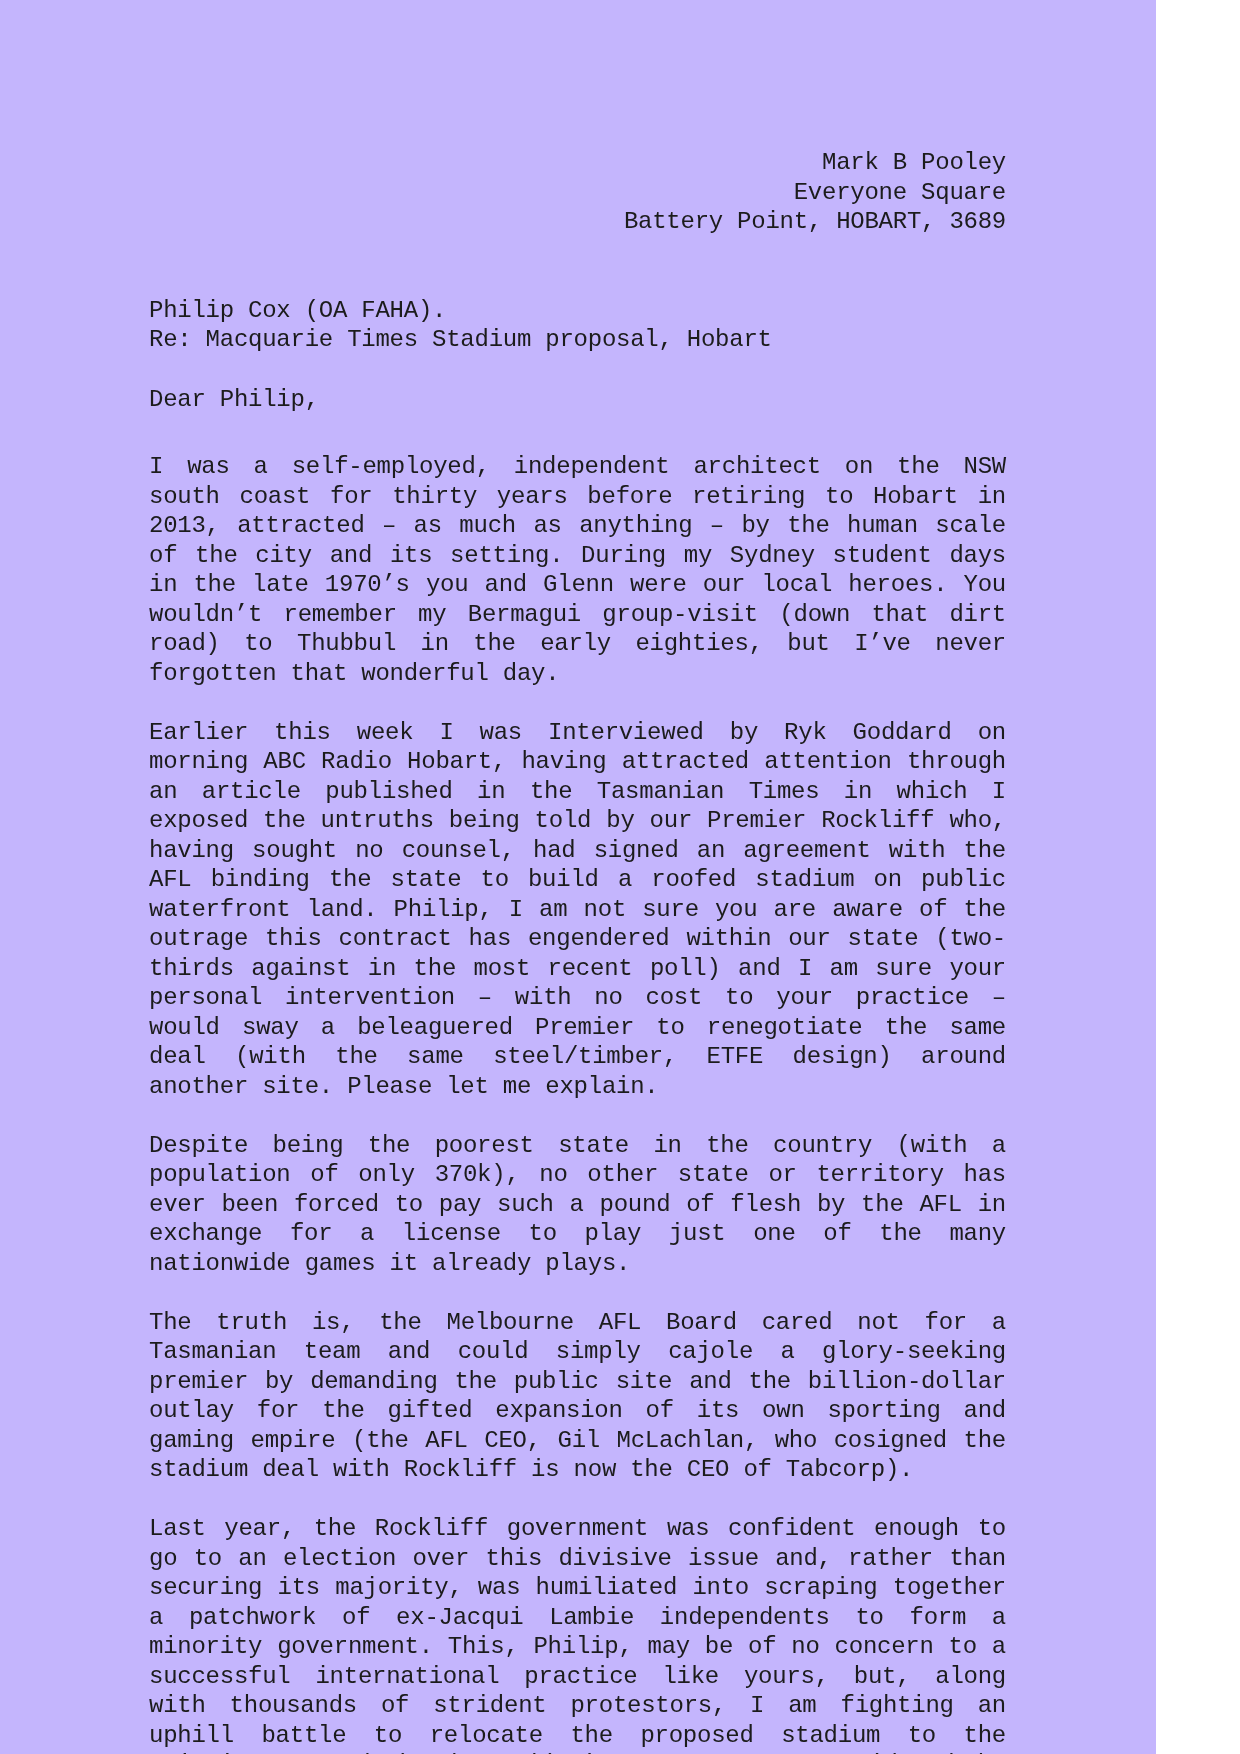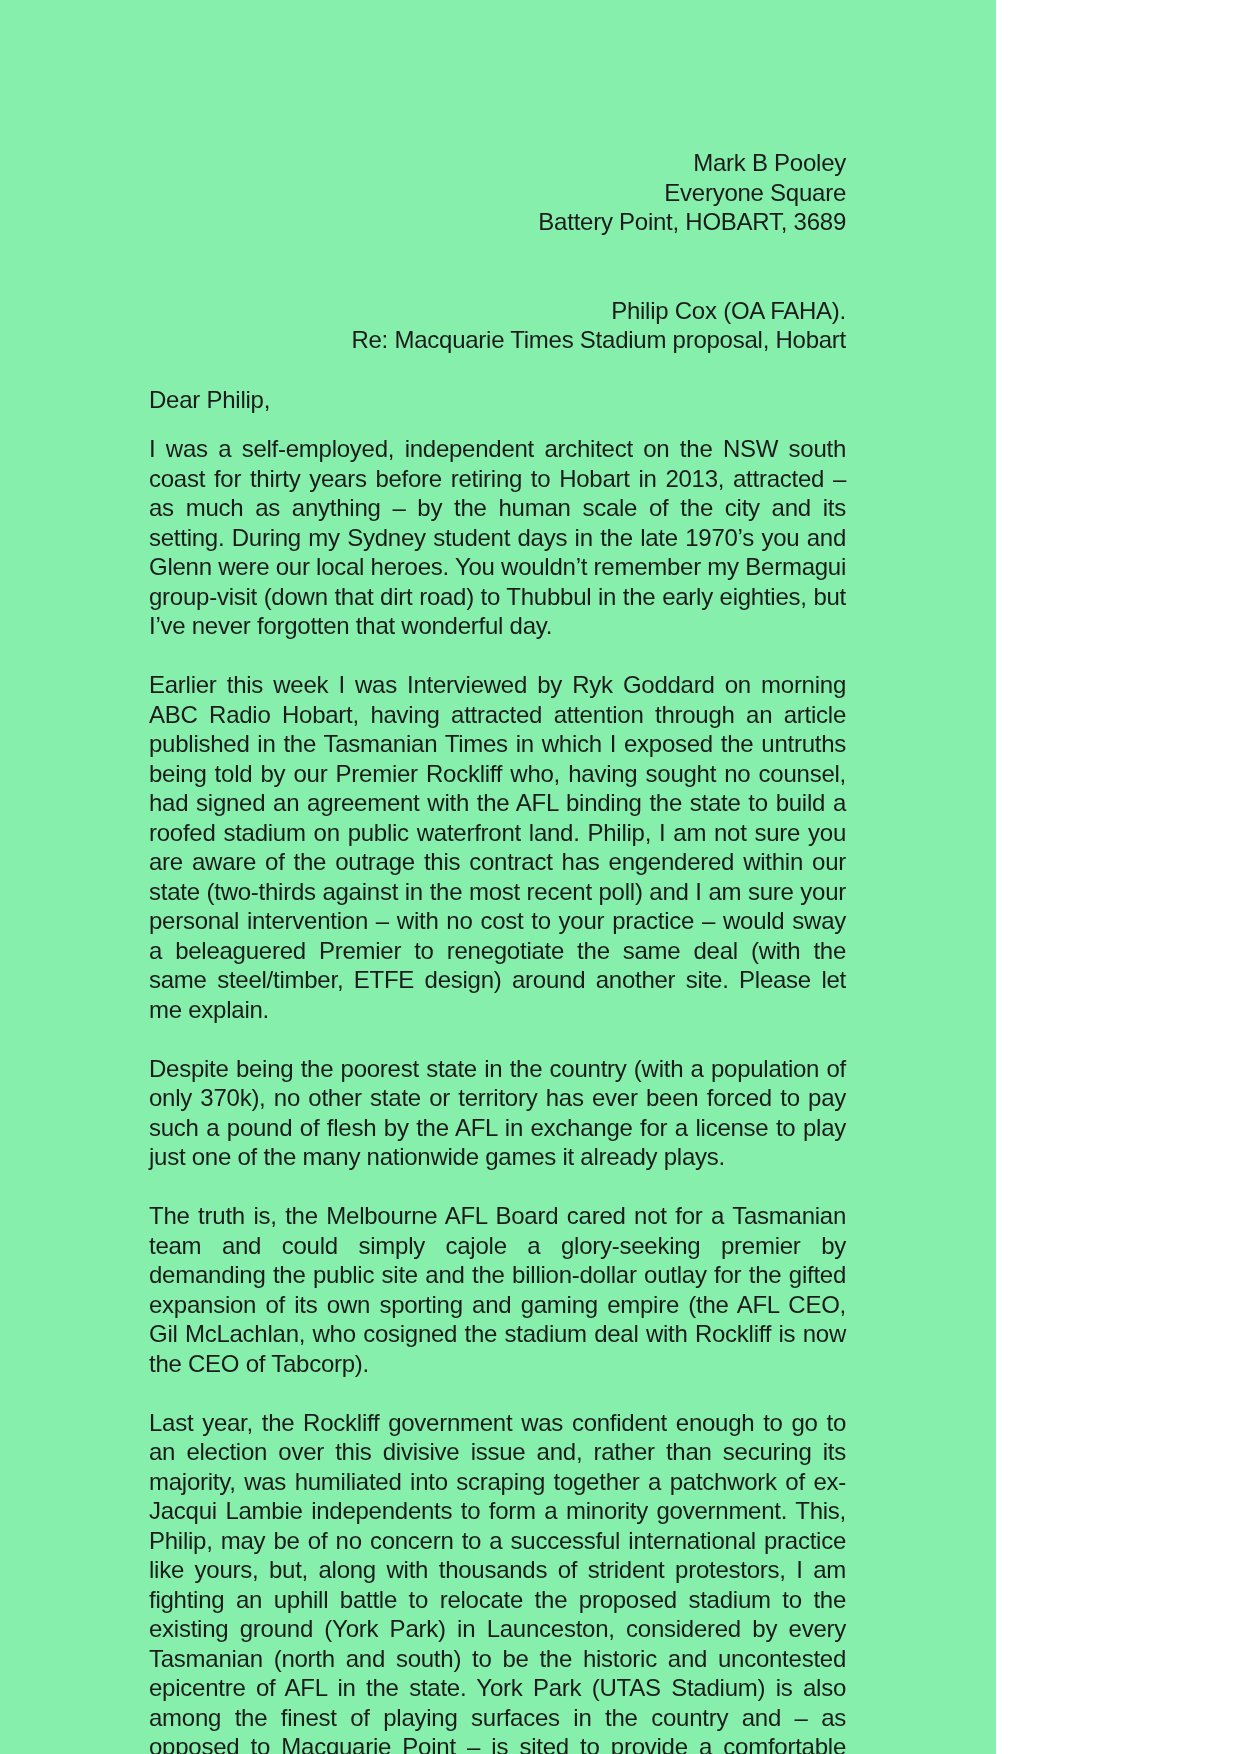--- a/index.html
+++ b/index.html
@@ -2,42 +2,42 @@
 <html><head>
 <meta charset="utf-8">
 <style>
   html, body {
     margin: 0;
     padding: 0;
     background: #ffffff;
   }
   .page {
     position: relative;
-    width: 996px;
+    width: 1156px;
     height: 1754px;
     box-sizing: border-box;
-    background: #86efac;
+    background: #c4b5fd;
     padding: 148px 150px 0 149px;
-    font-family: Liberation Sans, sans-serif;
+    font-family: Liberation Mono, monospace;
     font-size: 24px;
     line-height: 29.5px;
     letter-spacing: -0.25px;
     color: #1c1c1c;
     overflow: hidden;
   }
   .sender-block {
     text-align: right;
     margin-bottom: 59px;
   }
   .recipient-block {
-    text-align: right;
+    text-align: left;
     margin-bottom: 30px;
   }
   .salutation {
-    margin-bottom: 20px;
+    margin-bottom: 38px;
   }
   .body-block .para {
     text-align: justify;
     margin: 0 0 29.5px 0;
   }
   .line { white-space: nowrap; }
 </style>
 </head>
 <body>
 

